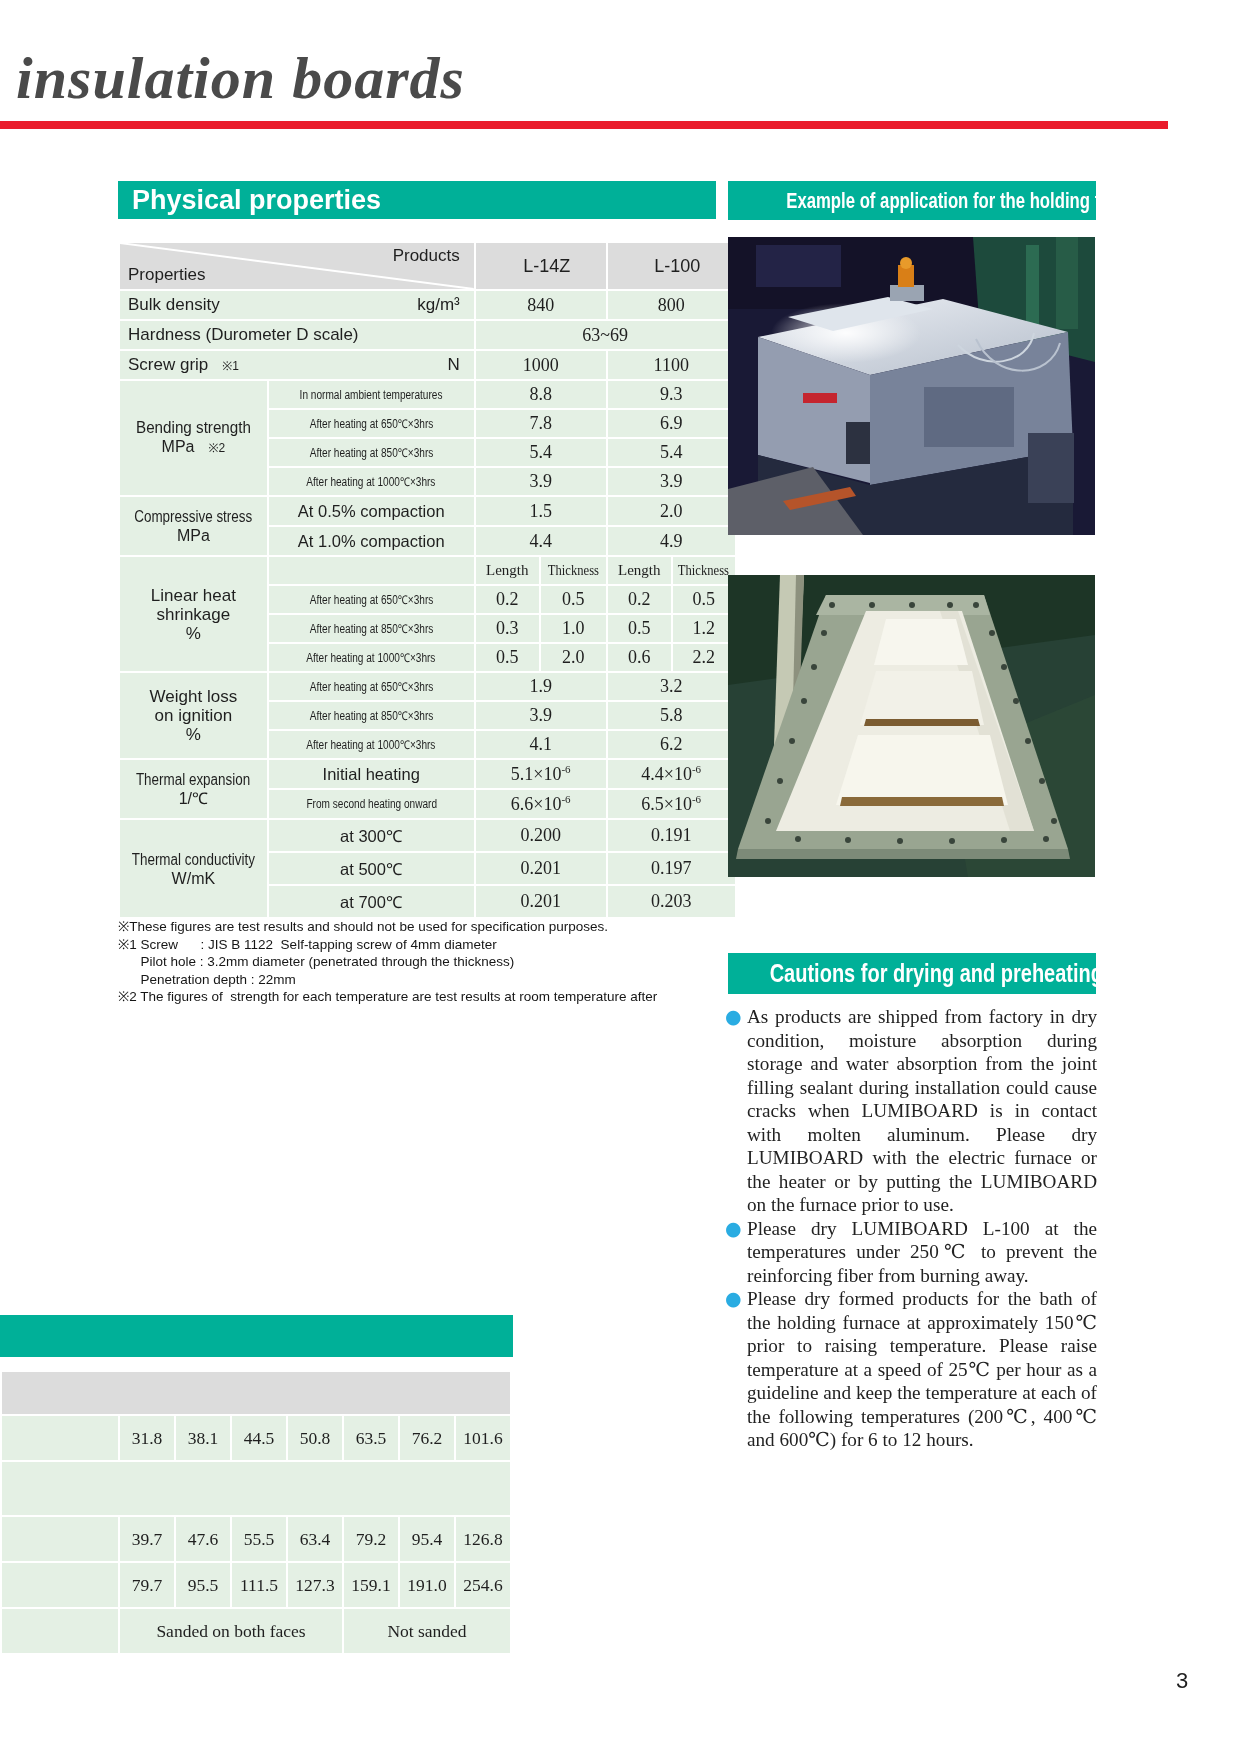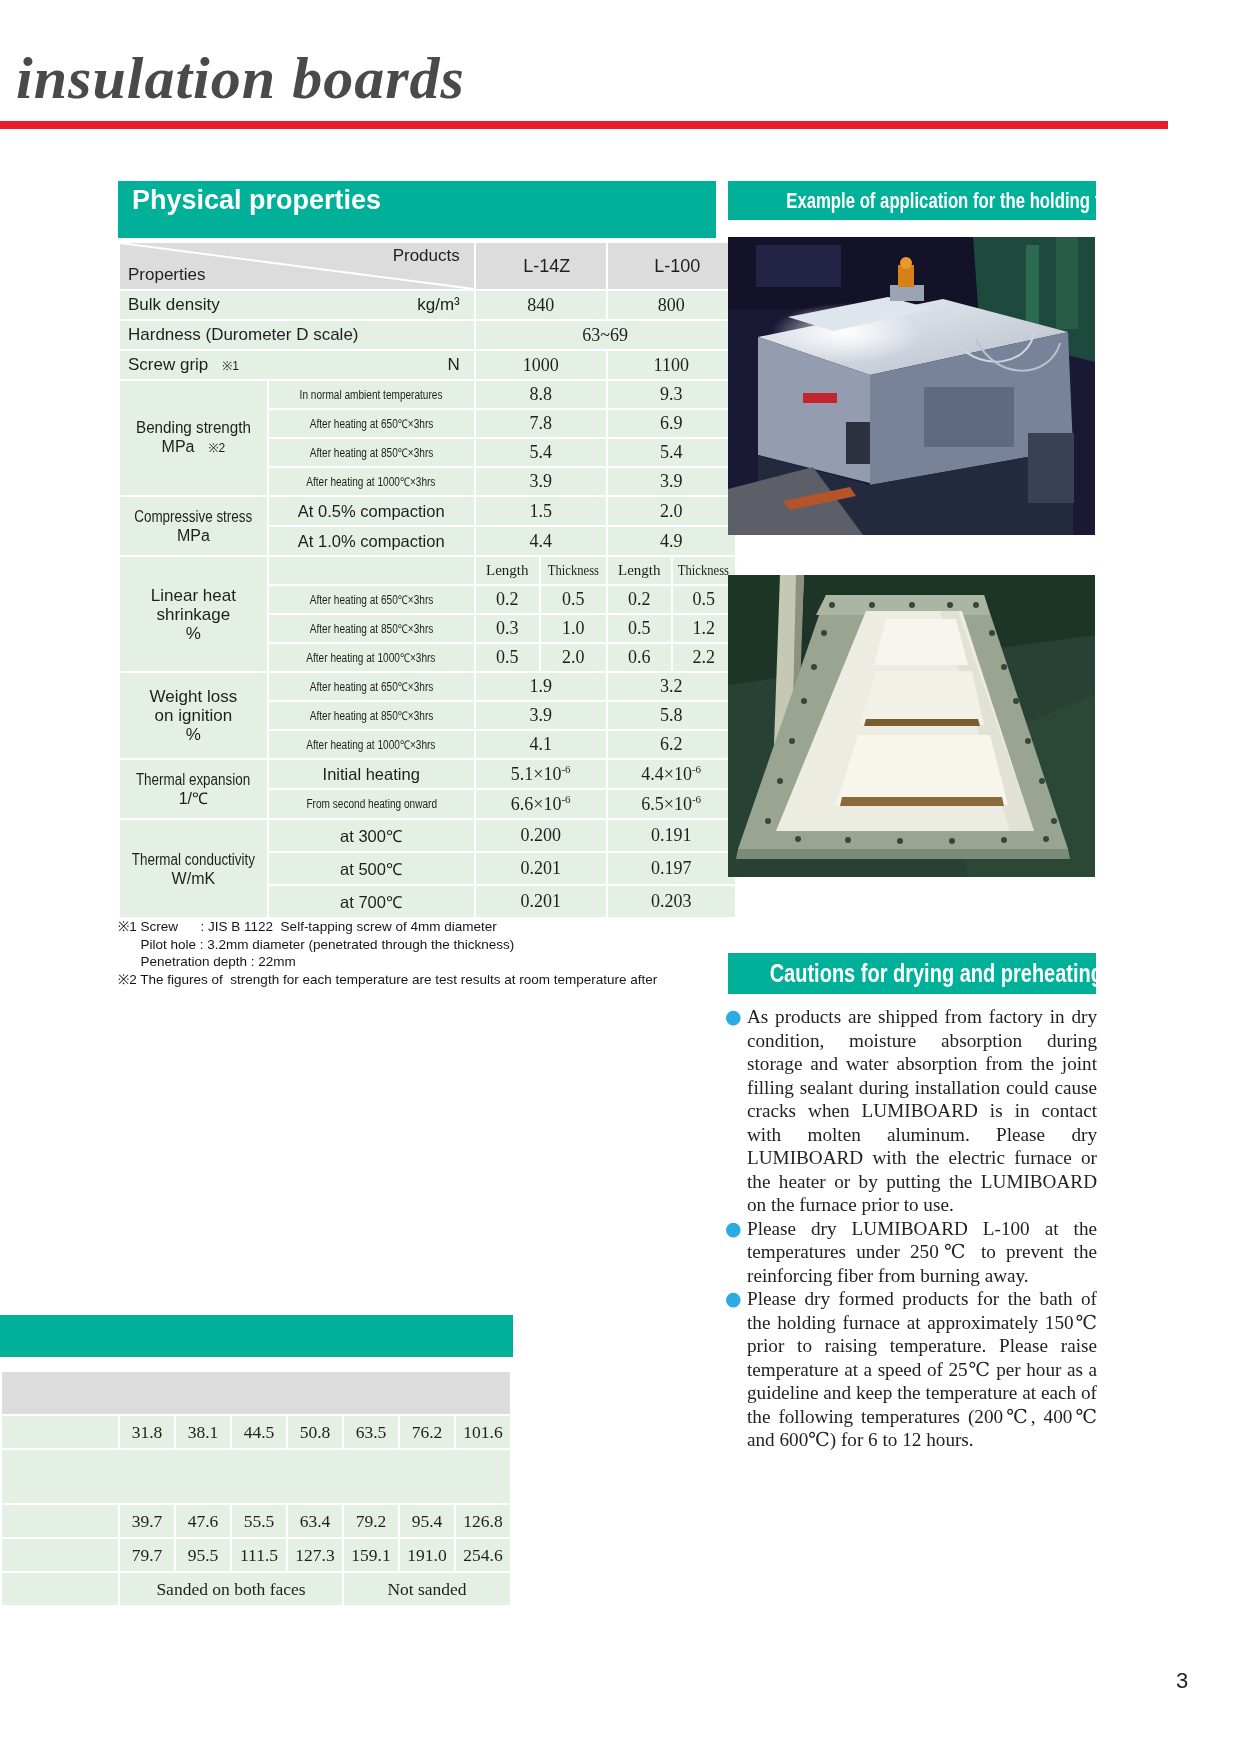--- a/index.html
+++ b/index.html
@@ -7,21 +7,21 @@
 
   .abs{position:absolute;}
 
   
   .page-title{left:16px;top:44px;font-family:"Liberation Serif","DejaVu Serif",serif;
     font-style:italic;font-weight:bold;font-size:60px;color:#4a4a4a;letter-spacing:1px;}
   .red-rule{left:0;top:121px;width:1168px;height:8px;background:#ea1c2c;}
 
   
   .bar{background:#00b098;color:#ffffff;font-weight:bold;overflow:hidden;}
-  .bar-left{left:118px;top:181px;width:598px;height:57px;font-size:27px;line-height:39px;padding-left:14px;box-sizing:border-box;}
+  .bar-left{left:118px;top:181px;width:598px;height:38px;font-size:27px;line-height:39px;padding-left:14px;box-sizing:border-box;}
   .bar-right{left:728px;top:181px;width:368px;height:39px;line-height:39px;text-align:center;}
   .bar-right .sq{display:inline-block;white-space:nowrap;font-size:22px;transform:scaleX(0.76);transform-origin:center;}
   .bar-cautions{left:728px;top:953px;width:368px;height:41px;line-height:41px;text-align:center;}
   .bar-cautions .sq{display:inline-block;white-space:nowrap;font-size:25px;transform:scaleX(0.80);transform-origin:center;}
   .bar-bottom{left:0;top:1315px;width:513px;height:42px;}
 
   
   table.ptable{left:118px;top:241px;border-collapse:separate;border-spacing:2px;table-layout:fixed;}
   table.ptable td{background:#e4f0e4;text-align:center;vertical-align:middle;padding:0;overflow:hidden;}
   table.ptable td.hdr{background:#dcdcdc;}
@@ -58,21 +58,21 @@
     font-family:"Liberation Serif","DejaVu Serif",serif;font-size:19.2px;line-height:23.5px;color:#222;}
   .cautions .bmark{position:absolute;left:-2px;top:0;color:#2aace2;font-size:19px;
     font-family:"DejaVu Sans",sans-serif;}
 
   
   table.btable{left:0;top:1370px;border-collapse:separate;border-spacing:2px;table-layout:fixed;}
   table.btable td{background:#e4f0e4;text-align:center;vertical-align:middle;padding:0;
     font-family:"Liberation Serif","DejaVu Serif",serif;font-size:17.5px;}
   table.btable td.gray{background:#dcdcdc;}
   tr.bh42 td{height:42px;}
-  tr.bh28 td{height:32px;}
+  tr.bh28 td{height:44px;}
   tr.bh53 td{height:53px;}
   td.numcell{text-align:center;}
 
   .page-number{left:1176px;top:1668px;font-size:22px;}
 
   .photo{display:block;}
 </style>
 </head>
 <body>
 
@@ -262,20 +262,21 @@
   </tr>
   <tr class="h31">
     <td class="cond-lg"><span>at 700℃</span></td>
     <td colspan="2" class="val">0.201</td>
     <td colspan="2" class="val">0.203</td>
   </tr>
 </tbody>
   </table>
 
 <div class="abs footnotes">
+  <div>※These figures are test results and should not be used for specification purposes.</div>
   <div>※1 Screw      : JIS B 1122  Self-tapping screw of 4mm diameter</div>
   <div>      Pilot hole : 3.2mm diameter (penetrated through the thickness)</div>
   <div>      Penetration depth : 22mm</div>
   <div>※2 The figures of  strength for each temperature are test results at room temperature after</div>
 </div>
 
 <svg class="abs photo" style="left:728px;top:237px" width="367" height="298" viewBox="0 0 367 298">
   <defs>
     <radialGradient id="glow" cx="50%" cy="50%" r="50%">
       <stop offset="0%" stop-color="#ffffff" stop-opacity="0.95"></stop>

